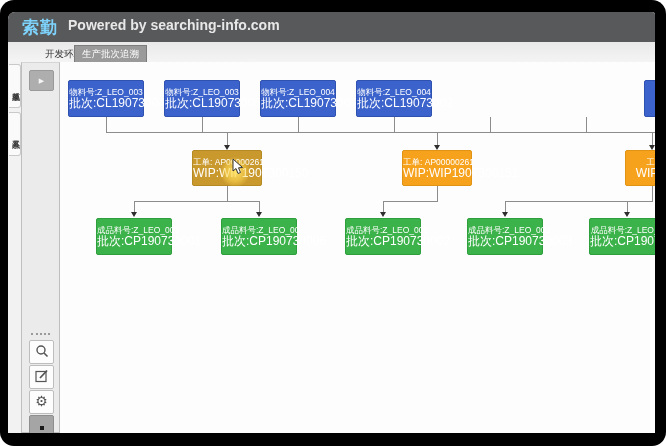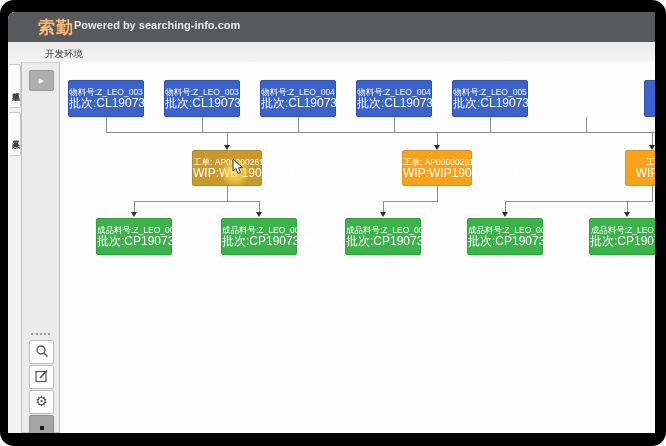--- a/index.html
+++ b/index.html
@@ -1,23 +1,23 @@
 <!DOCTYPE html>
 <html><head>
 <meta charset="utf-8">
 <style>
   html,body{margin:0;padding:0;background:#ffffff;}
   body{width:666px;height:446px;position:relative;font-family:"Liberation Sans","DejaVu Sans",sans-serif;overflow:hidden;}
   .frame{position:absolute;left:0;top:0;width:666px;height:446px;background:#000;border-radius:14px;}
   .window{position:absolute;left:8px;top:12px;width:647px;height:421px;background:#fbfbfb;border-radius:7px 3px 0 0;overflow:hidden;}
   
   .titlebar{position:absolute;left:0;top:0;width:647px;height:30px;background:#58595b;display:flex;align-items:center;padding-left:14px;box-sizing:border-box;}
-  .logo{color:#fdba74;font-size:17px;font-weight:bold;letter-spacing:1px;margin-left:16px;}
+  .logo{color:#7dd3fc;font-size:17px;font-weight:bold;letter-spacing:1px;}
   .apptitle{color:#f2f2f2;font-size:11.5px;margin-left:10px;}
-  .powered{color:#e8e8e8;font-size:11px;font-weight:bold;position:relative;top:-2px;}
+  .powered{color:#e8e8e8;font-size:14px;font-weight:bold;margin-left:10px;position:relative;top:-2px;}
   
   .tabstrip{position:absolute;left:0;top:30px;width:647px;height:20px;background:linear-gradient(#e9e9e9,#f4f4f4);border-bottom:1px solid #d0d0d0;}
   .tab{position:absolute;bottom:0;height:16px;line-height:16px;font-size:9.5px;padding:0 7px;color:#333;}
   .tab.dev{left:30px;}
   .tab.active{left:66px;background:#9a9a9a;color:#fff;border:1px solid #7c7c7c;border-bottom:none;}
   
   .sidecol{position:absolute;left:0;top:50px;width:13px;height:371px;background:#f2f2f2;}
   .vtab{position:absolute;left:1px;width:12px;background:#fafafa;border:1px solid #c9c9c9;border-left:none;border-radius:0 3px 3px 0;writing-mode:vertical-rl;text-orientation:upright;font-size:8px;color:#333;text-align:center;padding:4px 0;box-sizing:border-box;}
   .vtab1{top:2px;height:44px;}
   .vtab2{top:50px;height:44px;}
@@ -58,20 +58,21 @@
 <div class="frame">
   <div class="window">
 
     <div class="titlebar">
       <span class="logo">索勤</span>
       <span class="powered">Powered by searching-info.com</span>
     </div>
 
     <div class="tabstrip">
       <span class="tab dev">开发环境</span>
+      <span class="tab active">生产批次追溯</span>
     </div>
 
     <div class="sidecol">
       <div class="vtab vtab1">系统菜单</div>
       <div class="vtab vtab2">系统工具</div>
     </div>
 
     <div class="toolpanel">
       <div class="expandbtn">
         <span>▶</span>
@@ -113,24 +114,20 @@
           <div class="l2">批次:CL19073005</div>
         </div>
       <div class="node mat" style="left:200px">
           <div class="l1">物料号:Z_LEO_004</div>
           <div class="l2">批次:CL19073001</div>
         </div>
       <div class="node mat" style="left:296px">
           <div class="l1">物料号:Z_LEO_004</div>
           <div class="l2">批次:CL19073002</div>
         </div>
-      <div class="node mat" style="left:392px">
-          <div class="l1">物料号:Z_LEO_005</div>
-          <div class="l2">批次:CL19073003</div>
-        </div>
       <div class="node mat" style="left:584px">
           <div class="l1">物料号:</div>
           <div class="l2">批次:</div>
         </div>
 
       <div class="vline" style="left:46px;top:55px;height:15px"></div>
       <div class="vline" style="left:142px;top:55px;height:15px"></div>
       <div class="vline" style="left:238px;top:55px;height:15px"></div>
       <div class="vline" style="left:334px;top:55px;height:15px"></div>
       <div class="vline" style="left:430px;top:55px;height:15px"></div>

